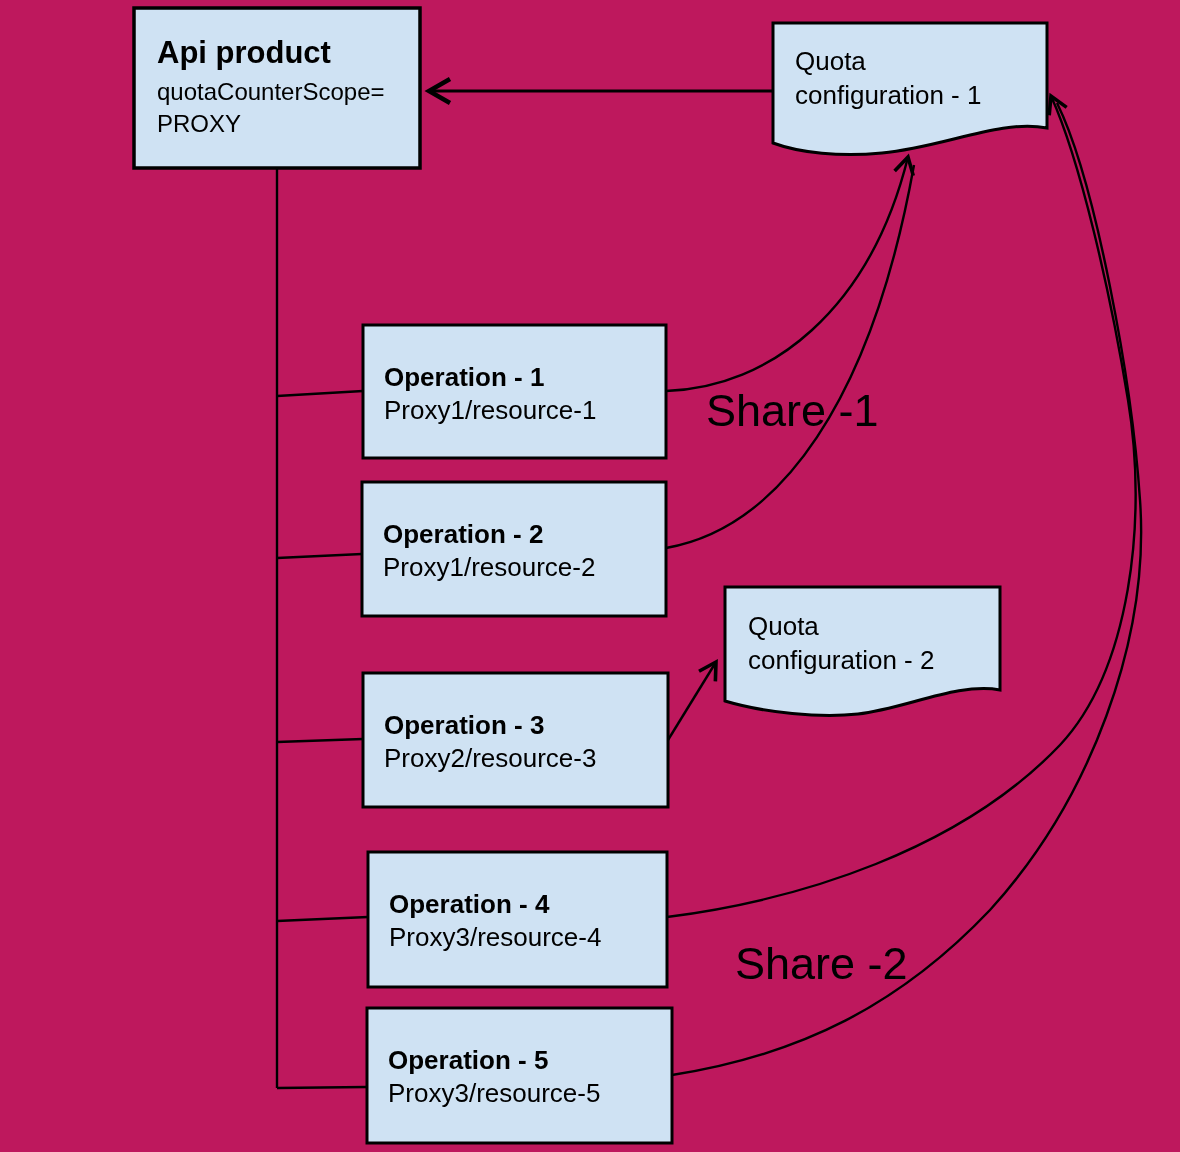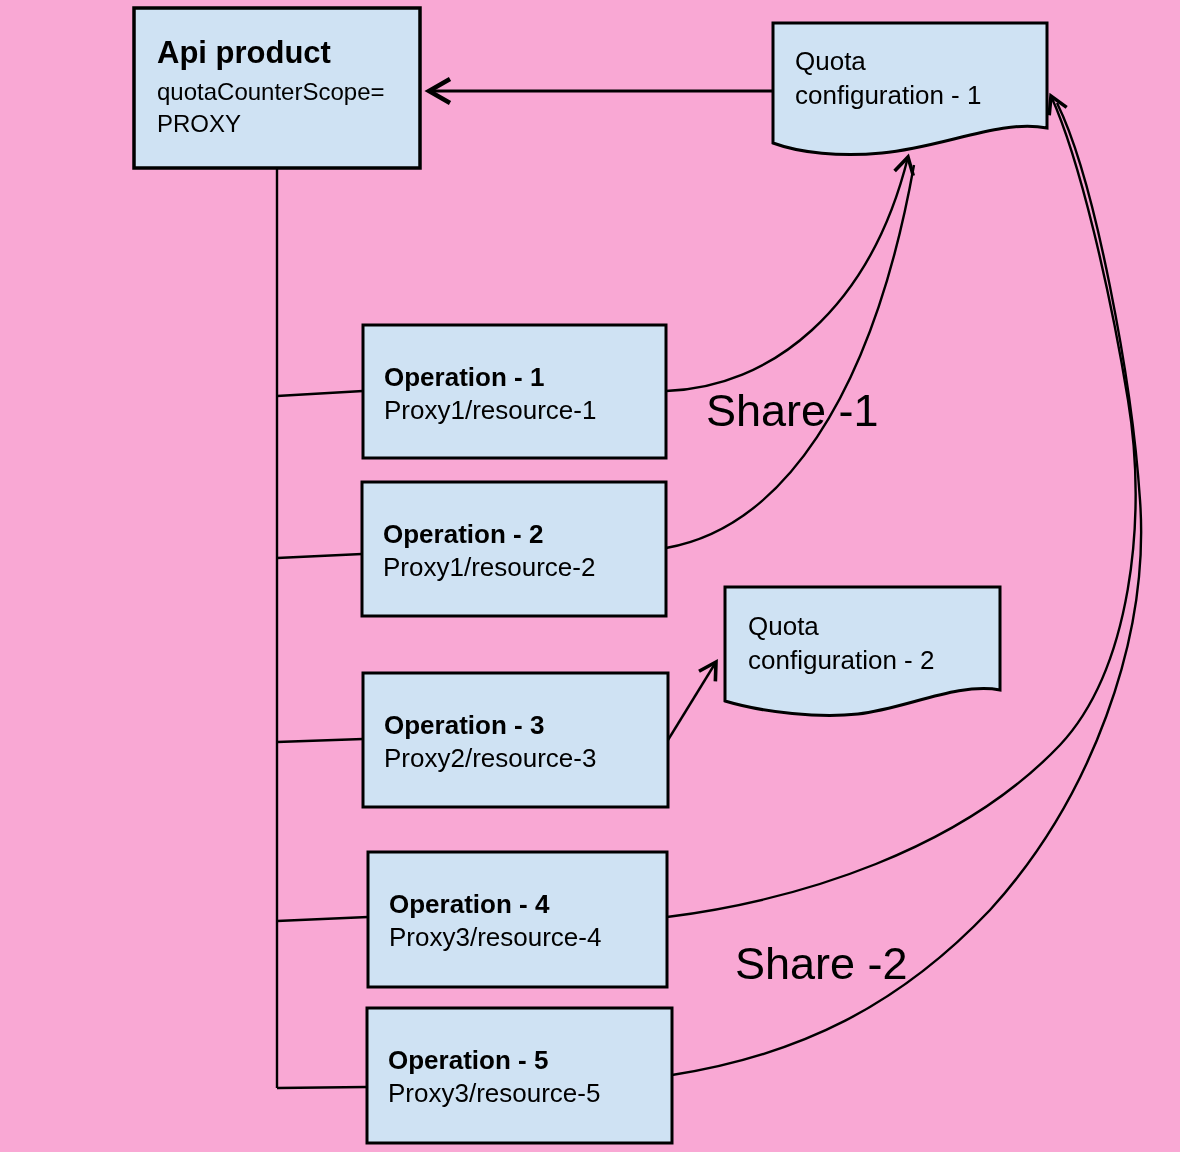--- a/index.html
+++ b/index.html
@@ -5,21 +5,21 @@
   html, body {
     margin: 0;
     padding: 0;
     background: #ffffff;
     font-family: "Liberation Sans", sans-serif;
   }
   .stage {
     position: relative;
     width: 1180px;
     height: 1152px;
-    background: #f9a8d4;
+    background: #be185d;
     overflow: hidden;
   }
   svg { display: block; }
   .node-rect, .node-doc {
     stroke: #000000;
     stroke-width: 3;
   }
   .api-rect { stroke-width: 3.5; }
   .edge {
     fill: none;

